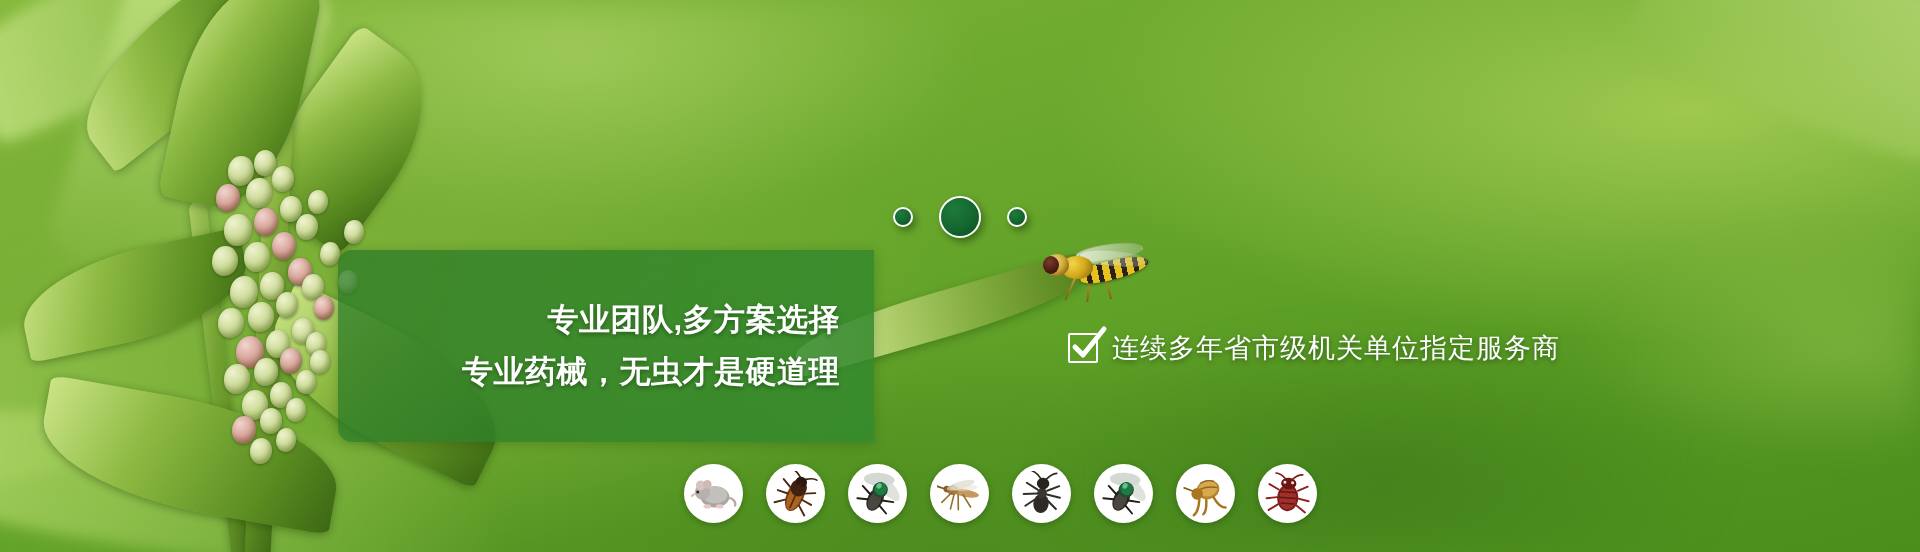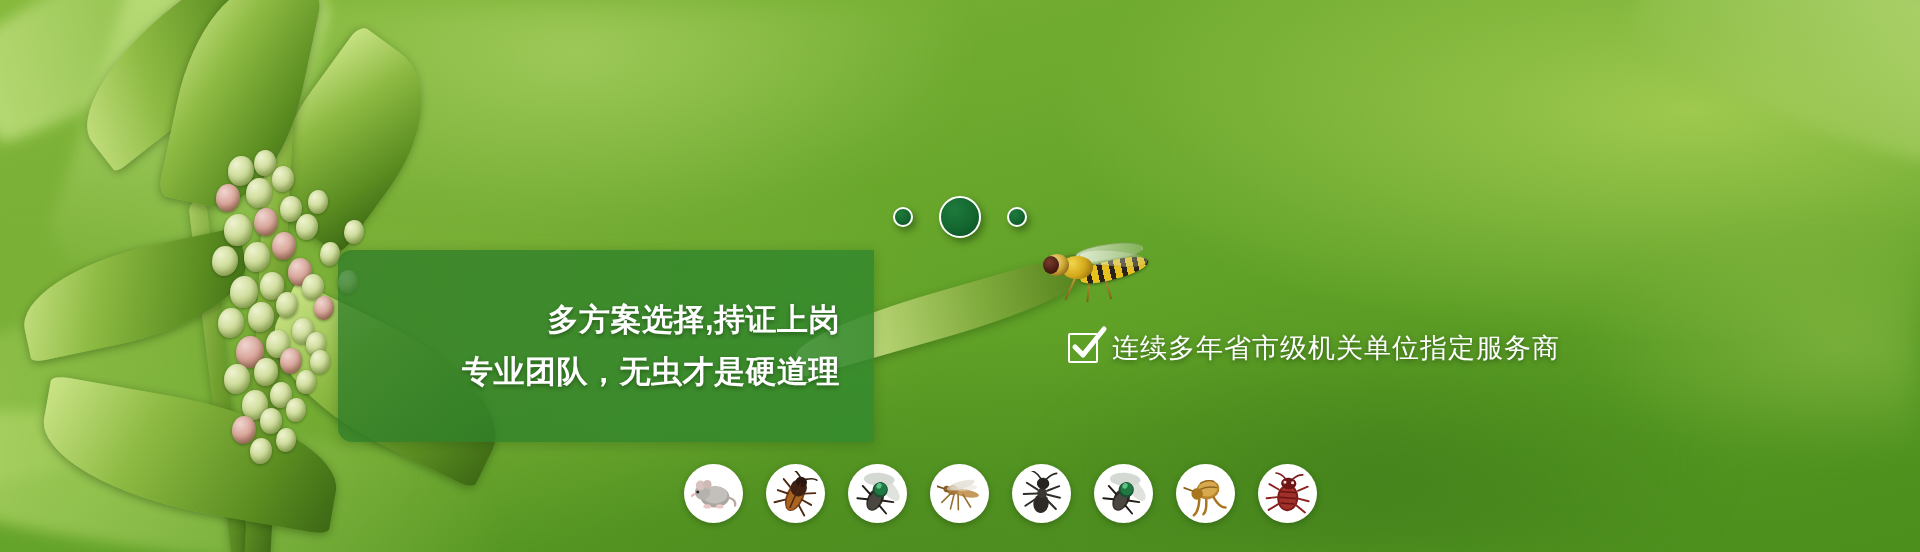--- a/index.html
+++ b/index.html
@@ -303,22 +303,22 @@
   </div>
 
 
   <div class="dots">
     <span class="dot small"></span>
     <span class="dot big"></span>
     <span class="dot small"></span>
   </div>
 
   <div class="panel">
-    <div class="panel-line pl1">多方案选择,持证上岗</div>
-    <div class="panel-line pl2">专业团队，无虫才是硬道理</div>
+    <div class="panel-line pl1">专业团队,多方案选择</div>
+    <div class="panel-line pl2">专业药械，无虫才是硬道理</div>
   </div>
 
   <div class="checklist">
     <div class="check-row">
       <span class="check-box">
         <svg viewBox="0 0 40 40" aria-hidden="true">
           <path d="M7 22 L15 30 L36 4" fill="none" stroke="#ffffff" stroke-width="5" stroke-linecap="round" stroke-linejoin="round"></path>
         </svg>
       </span>
       <span class="check-label">连续多年省市级机关单位指定服务商</span>

